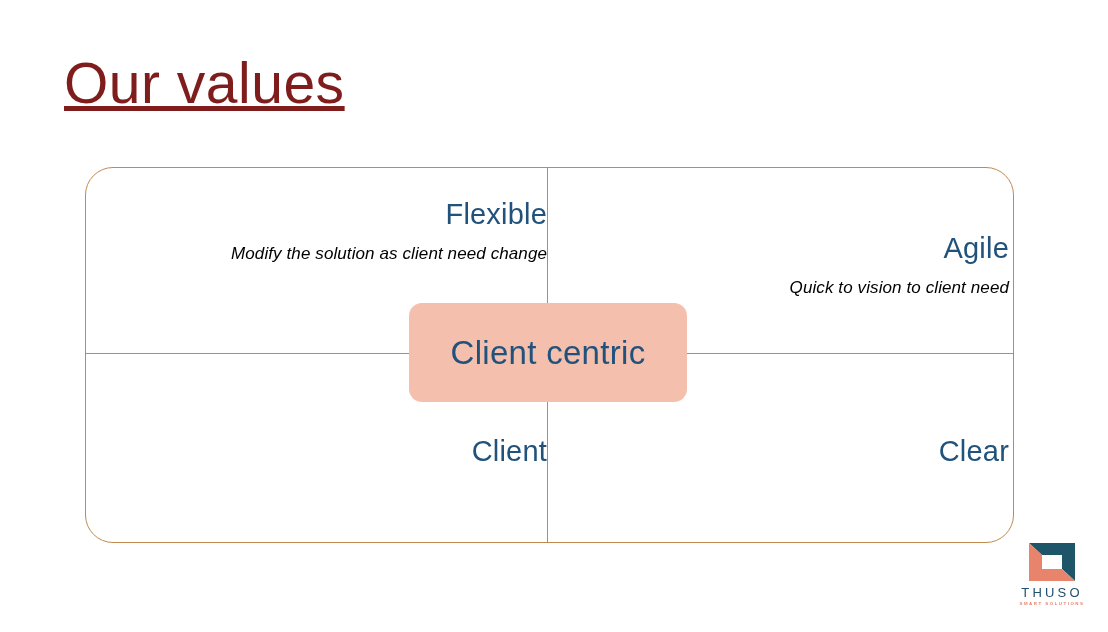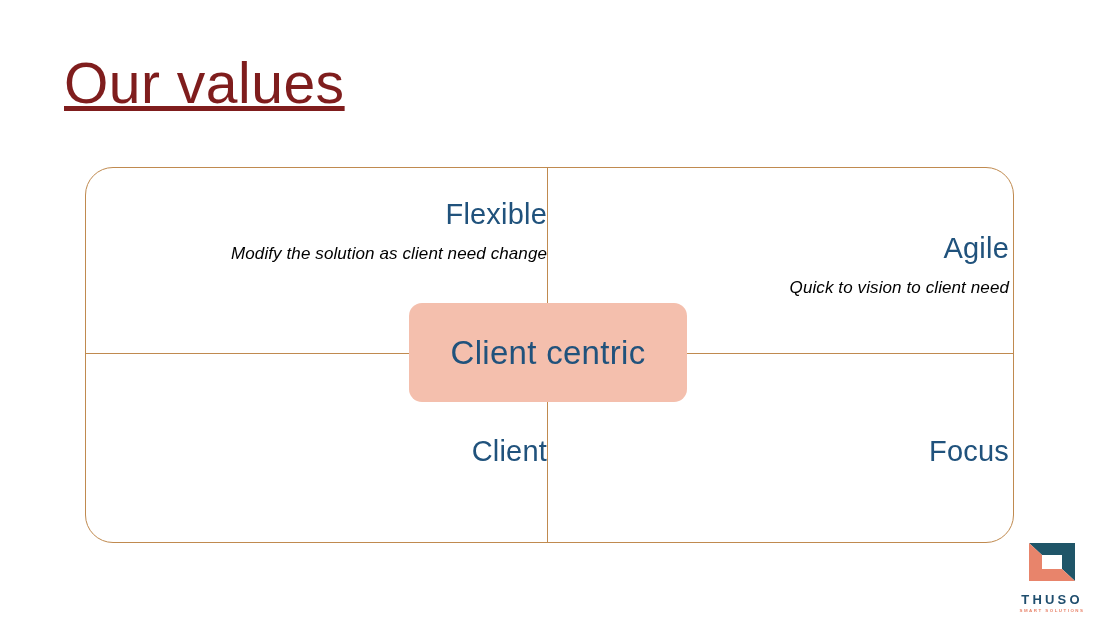--- a/index.html
+++ b/index.html
@@ -109,23 +109,23 @@
     width:82px; height:74px;
     display:flex;
     flex-direction:column;
     align-items:center;
   }
   .logo-mark {
     width:46px; height:38px;
     display:block;
   }
   .logo-wordmark {
-    margin-top:12px;
+    margin-top:5px;
     font-size:13px;
-    font-weight:700;
+    font-weight:400;
     letter-spacing:3.2px;
     color:#1F4E6E;
     line-height:1;
   }
   .logo-tagline {
     margin-top:3px;
     font-size:4.4px;
     font-weight:700;
     letter-spacing:1.5px;
     color:#E8836A;
@@ -152,21 +152,21 @@
   <div class="cell cell-tr">
     <div class="cell-title">Agile</div>
     <div class="cell-sub">Quick to vision to client need</div>
   </div>
 
   <div class="cell cell-bl">
     <div class="cell-title">Client</div>
   </div>
 
   <div class="cell cell-br">
-    <div class="cell-title">Focus</div>
+    <div class="cell-title">Clear</div>
   </div>
 
   <div class="center-badge">
     <span class="center-badge-label">Client centric</span>
   </div>
 
   <div class="logo">
     <svg class="logo-mark" viewBox="0 0 46 38">
       <polygon points="0,0 46,0 46,38 33,26 33,12 13,12 0,0" fill="#1F5568"></polygon>
       <polygon points="0,0 13,12 13,26 33,26 46,38 0,38" fill="#E8846B"></polygon>

